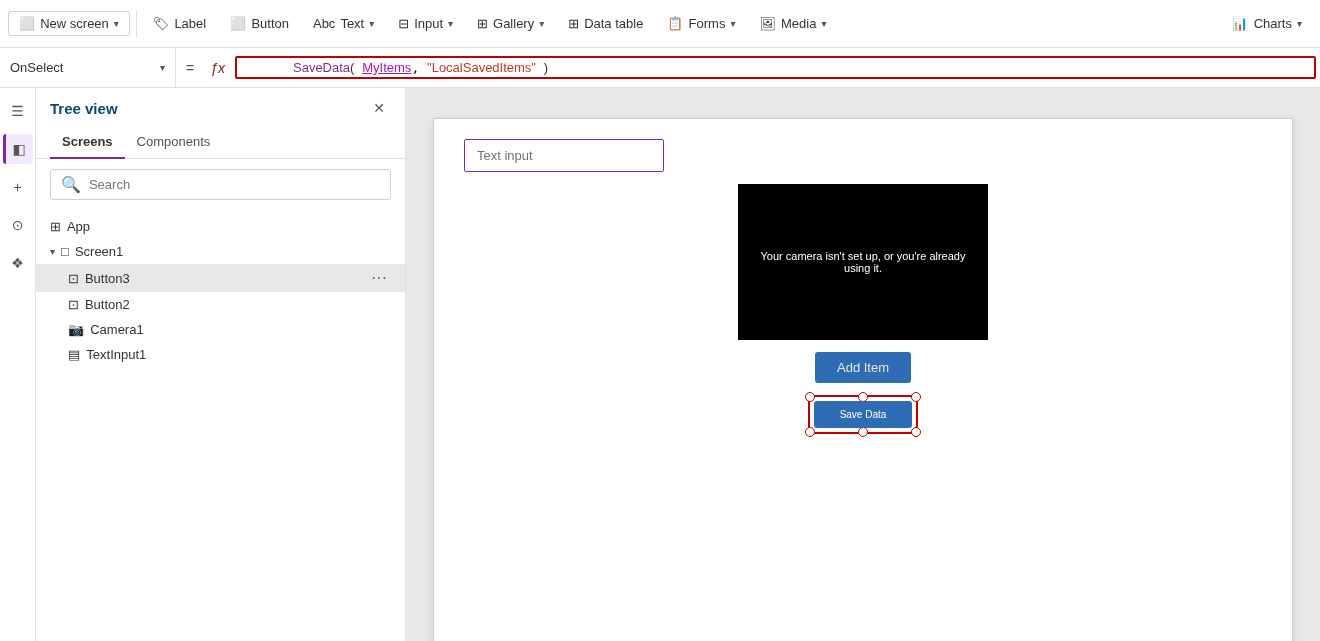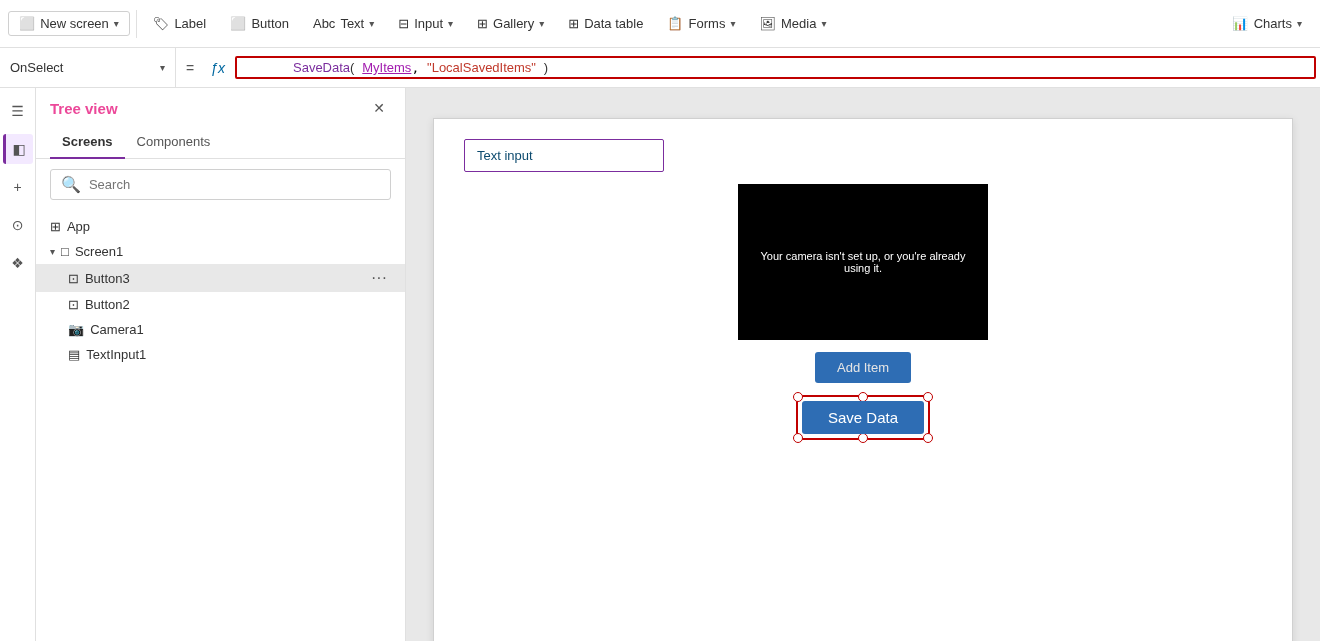--- a/index.html
+++ b/index.html
@@ -66,21 +66,21 @@
     }
     .formula-eq {
       padding: 0 10px;
       font-size: 14px;
       color: #555;
       flex-shrink: 0;
     }
     .formula-fx {
       padding: 0 6px;
       font-size: 14px;
-      color: #0369a1;
+      color: #7f1d1d;
       font-style: italic;
       flex-shrink: 0;
     }
     .formula-input-wrap {
       flex: 1;
       border: 2px solid #c00000;
       margin: 4px;
       padding: 2px 8px;
       border-radius: 2px;
       font-size: 13px;
@@ -143,21 +143,21 @@
     }
     .tree-header {
       display: flex;
       align-items: center;
       justify-content: space-between;
       padding: 10px 14px;
     }
     .tree-title {
       font-size: 15px;
       font-weight: 600;
-      color: #ec4899;
+      color: #0c4a6e;
     }
     .tree-close {
       cursor: pointer;
       font-size: 14px;
       color: #555;
       padding: 2px 6px;
       border-radius: 3px;
     }
     .tree-tabs {
       display: flex;
@@ -237,21 +237,21 @@
       align-items: center;
       gap: 12px;
     }
 
     
     .canvas-text-input {
       border: 1px solid #7b2d9e;
       border-radius: 2px;
       padding: 8px 12px;
       font-size: 13px;
-      color: #0c4a6e;
+      color: #737373;
       width: 200px;
       align-self: flex-start;
       margin-left: 10px;
     }
     .canvas-camera {
       width: 250px;
       height: 156px;
       background: #000;
       display: flex;
       align-items: center;
@@ -278,21 +278,21 @@
       border-radius: 3px;
       padding: 4px;
       position: relative;
     }
     .canvas-save-btn {
       background: #2e6db4;
       color: #fff;
       border: none;
       border-radius: 3px;
       padding: 8px 26px;
-      font-size: 15px;
+      font-size: 10px;
       cursor: pointer;
       font-weight: 500;
       position: relative;
     }
     
     .handle {
       width: 10px;
       height: 10px;
       border: 1px solid #c00000;
       background: #fff;

